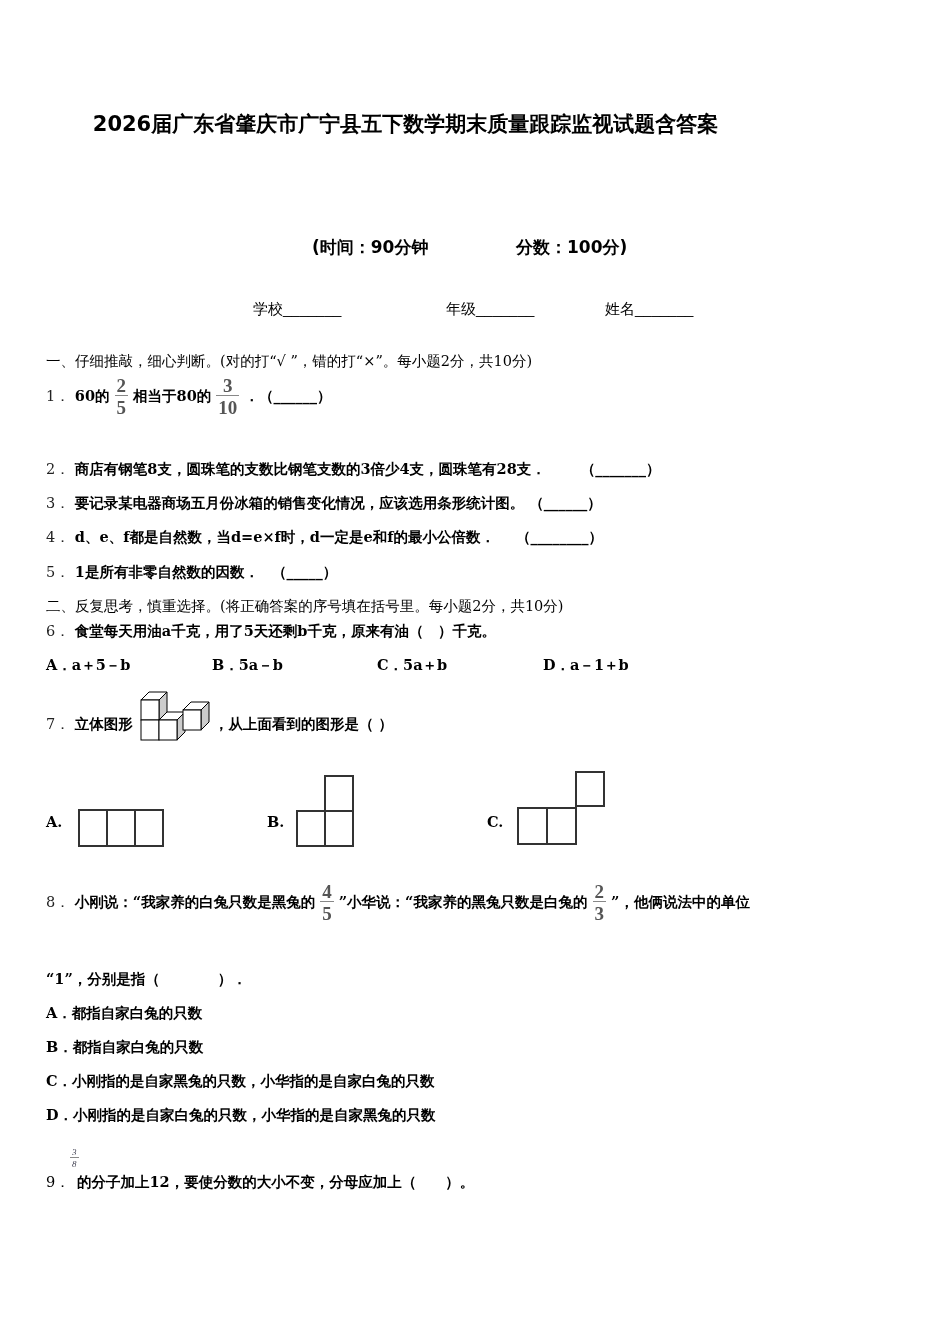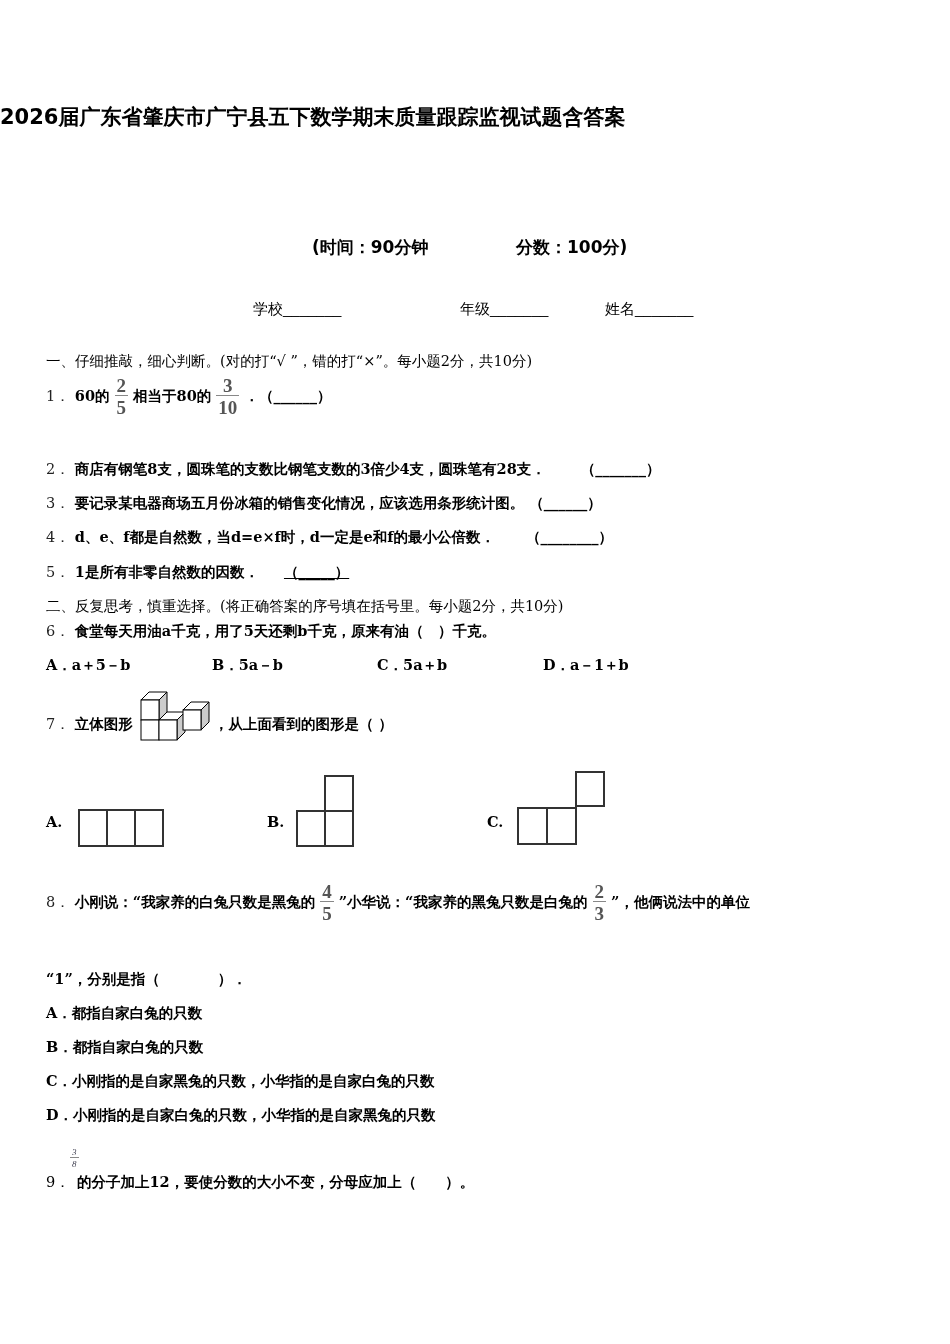--- a/index.html
+++ b/index.html
@@ -1,19 +1,19 @@
 <!DOCTYPE html>
 <html><head>
 <meta charset="utf-8">
 <style>
   html, body { margin: 0; padding: 0; background: #ffffff; }
   body { width: 950px; height: 1344px; position: relative; overflow: hidden;
          font-family: "DejaVu Serif", "Liberation Serif", serif; color: #000; }
   .abs { position: absolute; white-space: nowrap; }
-  .title { left: 0; width: 811px; top: 103px; 
+  .title { left: 0; width: 811px; top: 110px; text-align: center;
            font-family: "DejaVu Sans", "Liberation Sans", sans-serif;
            font-weight: bold; font-size: 21px; letter-spacing: 0px; }
   .meta { top: 236px; font-family: "DejaVu Sans", "Liberation Sans", sans-serif;
           font-weight: bold; font-size: 17px; }
   .fields { top: 300px; font-family: Liberation Sans, sans-serif; font-size: 15px; text-align: right; }
   .line { font-size: 14.5px; }
   .bold { font-weight: bold; }
   .qnum { font-weight: normal; color: #222; }
   .frac { display: inline-block; vertical-align: middle; text-align: center;
           font-family: "Liberation Serif", "DejaVu Serif", serif; color: #555; line-height: 1; }
@@ -27,21 +27,21 @@
 <body>
 
 <div class="abs title">2026届广东省肇庆市广宁县五下数学期末质量跟踪监视试题含答案</div>
 
 <div class="abs meta" style="left:312px;">(时间：90分钟</div>
 <div class="abs meta" style="left:516px;text-align:center;">分数：100分)</div>
 
 <div class="abs fields" style="left:253px;">
   <span>学校</span><span>_______</span>
 </div>
-<div class="abs fields" style="left:460px;">
+<div class="abs fields" style="left:446px;">
   <span>年级</span><span>_______</span>
 </div>
 <div class="abs fields" style="left:605px;">
   <span>姓名</span><span>_______</span>
 </div>
 
 <div class="abs line" style="left:46px; top:352px;">一、仔细推敲，细心判断。(对的打“√ ”，错的打“×”。每小题2分，共10分)</div>
 
 <div class="abs line bold" style="left:46px; top:376px;">
   <span class="qnum">1．</span>
@@ -58,26 +58,26 @@
   <span style="margin-left:30px;">（_______）</span>
 </div>
 <div class="abs line bold" style="left:46px; top:494px;">
   <span class="qnum">3．</span>
   <span>要记录某电器商场五月份冰箱的销售变化情况，应该选用条形统计图。</span>
   <span>（______）</span>
 </div>
 <div class="abs line bold" style="left:46px; top:528px;">
   <span class="qnum">4．</span>
   <span>d、e、f都是自然数，当d=e×f时，d一定是e和f的最小公倍数．</span>
-  <span style="margin-left:26px;">（________）</span>
+  <span style="margin-left:16px;">（________）</span>
 </div>
 <div class="abs line bold" style="left:46px; top:563px;">
   <span class="qnum">5．</span>
   <span>1是所有非零自然数的因数．</span>
-  <span style="margin-left:20px;text-decoration:underline;">（_____）</span>
+  <span style="margin-left:8px;">（_____）</span>
 </div>
 
 <div class="abs line" style="left:46px; top:597px;">二、反复思考，慎重选择。(将正确答案的序号填在括号里。每小题2分，共10分)</div>
 
 <div class="abs line bold" style="left:46px; top:622px;">
   <span class="qnum">6．</span>
   <span>食堂每天用油a千克，用了5天还剩b千克，原来有油（　）千克。</span>
 </div>
 <div class="abs line bold" style="left:46px; top:656px;">A．a＋5－b</div>
 <div class="abs line bold" style="left:212px; top:656px;">B．5a－b</div>

